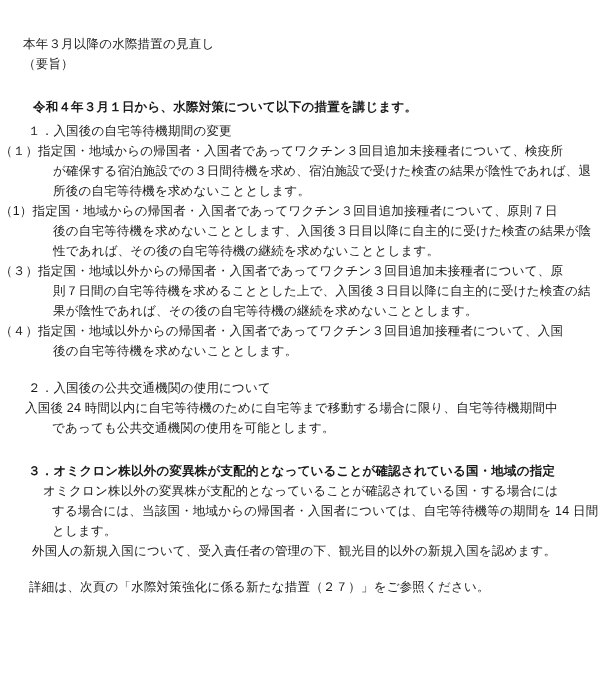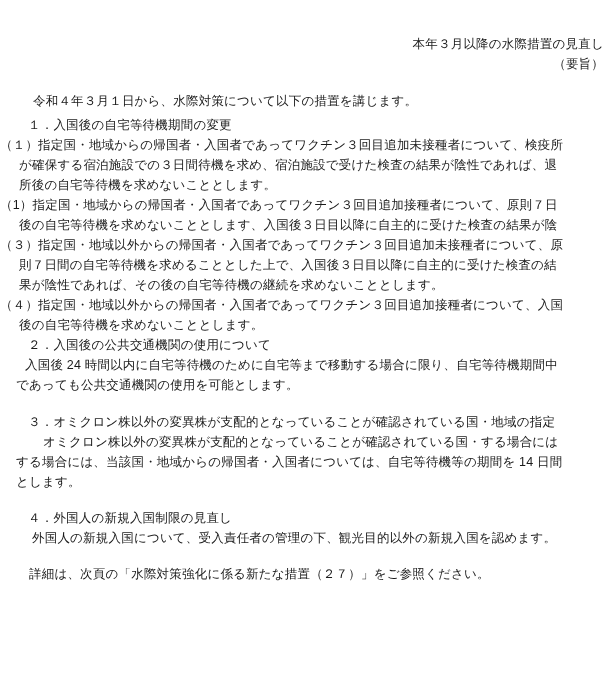--- a/index.html
+++ b/index.html
@@ -17,68 +17,68 @@
     overflow: hidden;
   }
   .ln {
     font-family: "Liberation Sans", "DejaVu Sans", sans-serif;
     font-size: 12.5px;
     line-height: 20px;
     color: #1a1a1a;
     white-space: pre;
     letter-spacing: 0.2px;
   }
-  .center { text-align: right; white-space: normal; margin-left: 23px; }
-  .pl18 { padding-left: 16px; }
+  .center { text-align: left; white-space: normal; margin-left: 23px; }
+  .pl18 { padding-left: 16px; margin-left: 36px; }
   .pl23 { }
   .pl28 { padding-left: 28px; }
   .pl29 { padding-left: 29px; }
   .pl33 { padding-left: 33px; }
-  .pl35 { padding-left: 19px; }
+  .pl35 { padding-left: 53px; }
   .pl38 { padding-left: 25px; }
   .pl42 { padding-left: 32px; }
   .pl43 { padding-left: 43px; }
-  .mt12 { margin-top: 0; }
+  .mt12 { margin-top: 17px; }
   .mt16 { margin-top: 16px; }
-  .mt17 { margin-top: 17px; }
+  .mt17 { margin-top: 23px; font-weight: bold; }
   .mt18 { margin-top: 4px; }
 </style>
 </head>
 <body>
 
 <div class="page">
 
   <div class="ln center">本年３月以降の水際措置の見直し</div>
   <div class="ln center">（要旨）</div>
 
   <div class="ln pl33 mt17">令和４年３月１日から、水際対策について以下の措置を講じます。</div>
 
   <div class="ln pl28 mt18">１．入国後の自宅等待機期間の変更</div>
 
   <div class="ln pl23">（１）指定国・地域からの帰国者・入国者であってワクチン３回目追加未接種者について、検疫所</div>
   <div class="ln pl35">が確保する宿泊施設での３日間待機を求め、宿泊施設で受けた検査の結果が陰性であれば、退</div>
   <div class="ln pl35">所後の自宅等待機を求めないこととします。</div>
 
   <div class="ln pl23">（1）指定国・地域からの帰国者・入国者であってワクチン３回目追加接種者について、原則７日</div>
   <div class="ln pl35">後の自宅等待機を求めないこととします、入国後３日目以降に自主的に受けた検査の結果が陰</div>
+  <div class="ln pl35">性であれば、その後の自宅等待機の継続を求めないこととします。</div>
 
   <div class="ln pl23">（３）指定国・地域以外からの帰国者・入国者であってワクチン３回目追加未接種者について、原</div>
   <div class="ln pl35">則７日間の自宅等待機を求めることとした上で、入国後３日目以降に自主的に受けた検査の結</div>
   <div class="ln pl35">果が陰性であれば、その後の自宅等待機の継続を求めないこととします。</div>
 
   <div class="ln pl23">（４）指定国・地域以外からの帰国者・入国者であってワクチン３回目追加接種者について、入国</div>
   <div class="ln pl35">後の自宅等待機を求めないこととします。</div>
 
   <div class="ln pl28 mt12">２．入国後の公共交通機関の使用について</div>
   <div class="ln pl38">入国後 24 時間以内に自宅等待機のために自宅等まで移動する場合に限り、自宅等待機期間中</div>
   <div class="ln pl18">であっても公共交通機関の使用を可能とします。</div>
 
   <div class="ln pl28 mt17">３．オミクロン株以外の変異株が支配的となっていることが確認されている国・地域の指定</div>
   <div class="ln pl43">オミクロン株以外の変異株が支配的となっていることが確認されている国・する場合には</div>
   <div class="ln pl18">する場合には、当該国・地域からの帰国者・入国者については、自宅等待機等の期間を 14 日間</div>
   <div class="ln pl18">とします。</div>
 
-  <div class="ln pl28 mt16">４．外国人の新規入国制限の見直し</div>
   <div class="ln pl42">外国人の新規入国について、受入責任者の管理の下、観光目的以外の新規入国を認めます。</div>
 
   <div class="ln pl29 mt16">詳細は、次頁の「水際対策強化に係る新たな措置（２７）」をご参照ください。</div>
 
 </div>
 
 </body></html>

